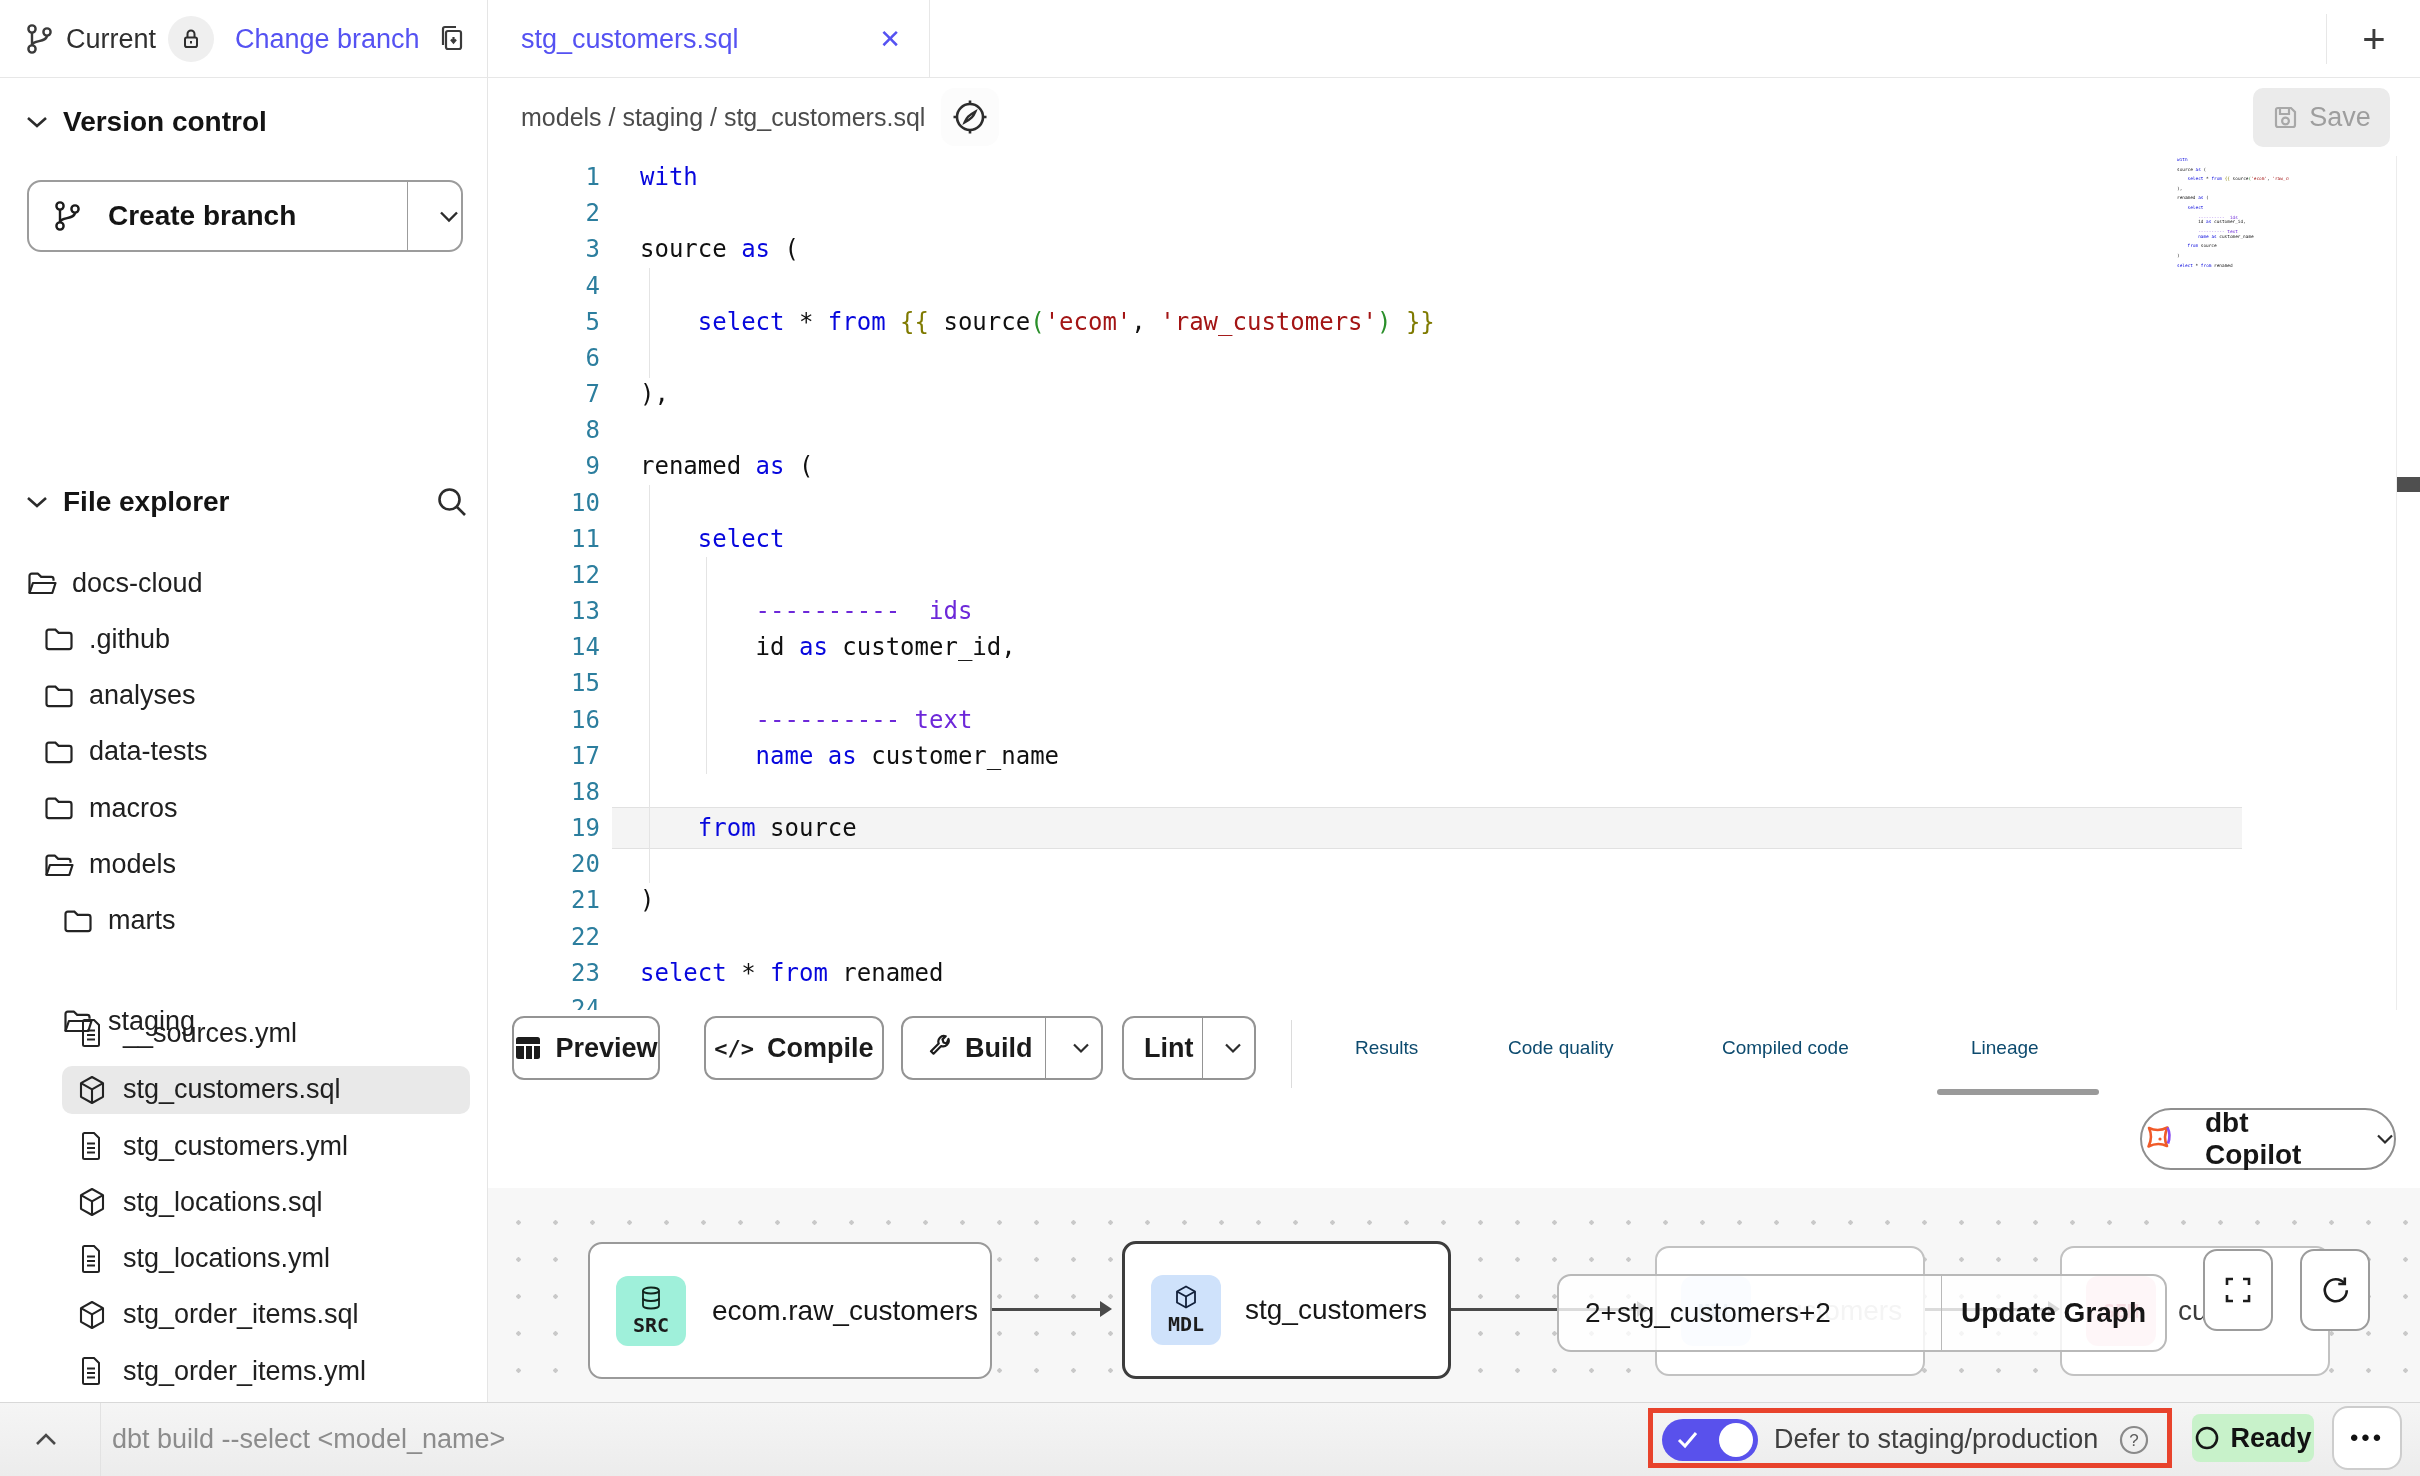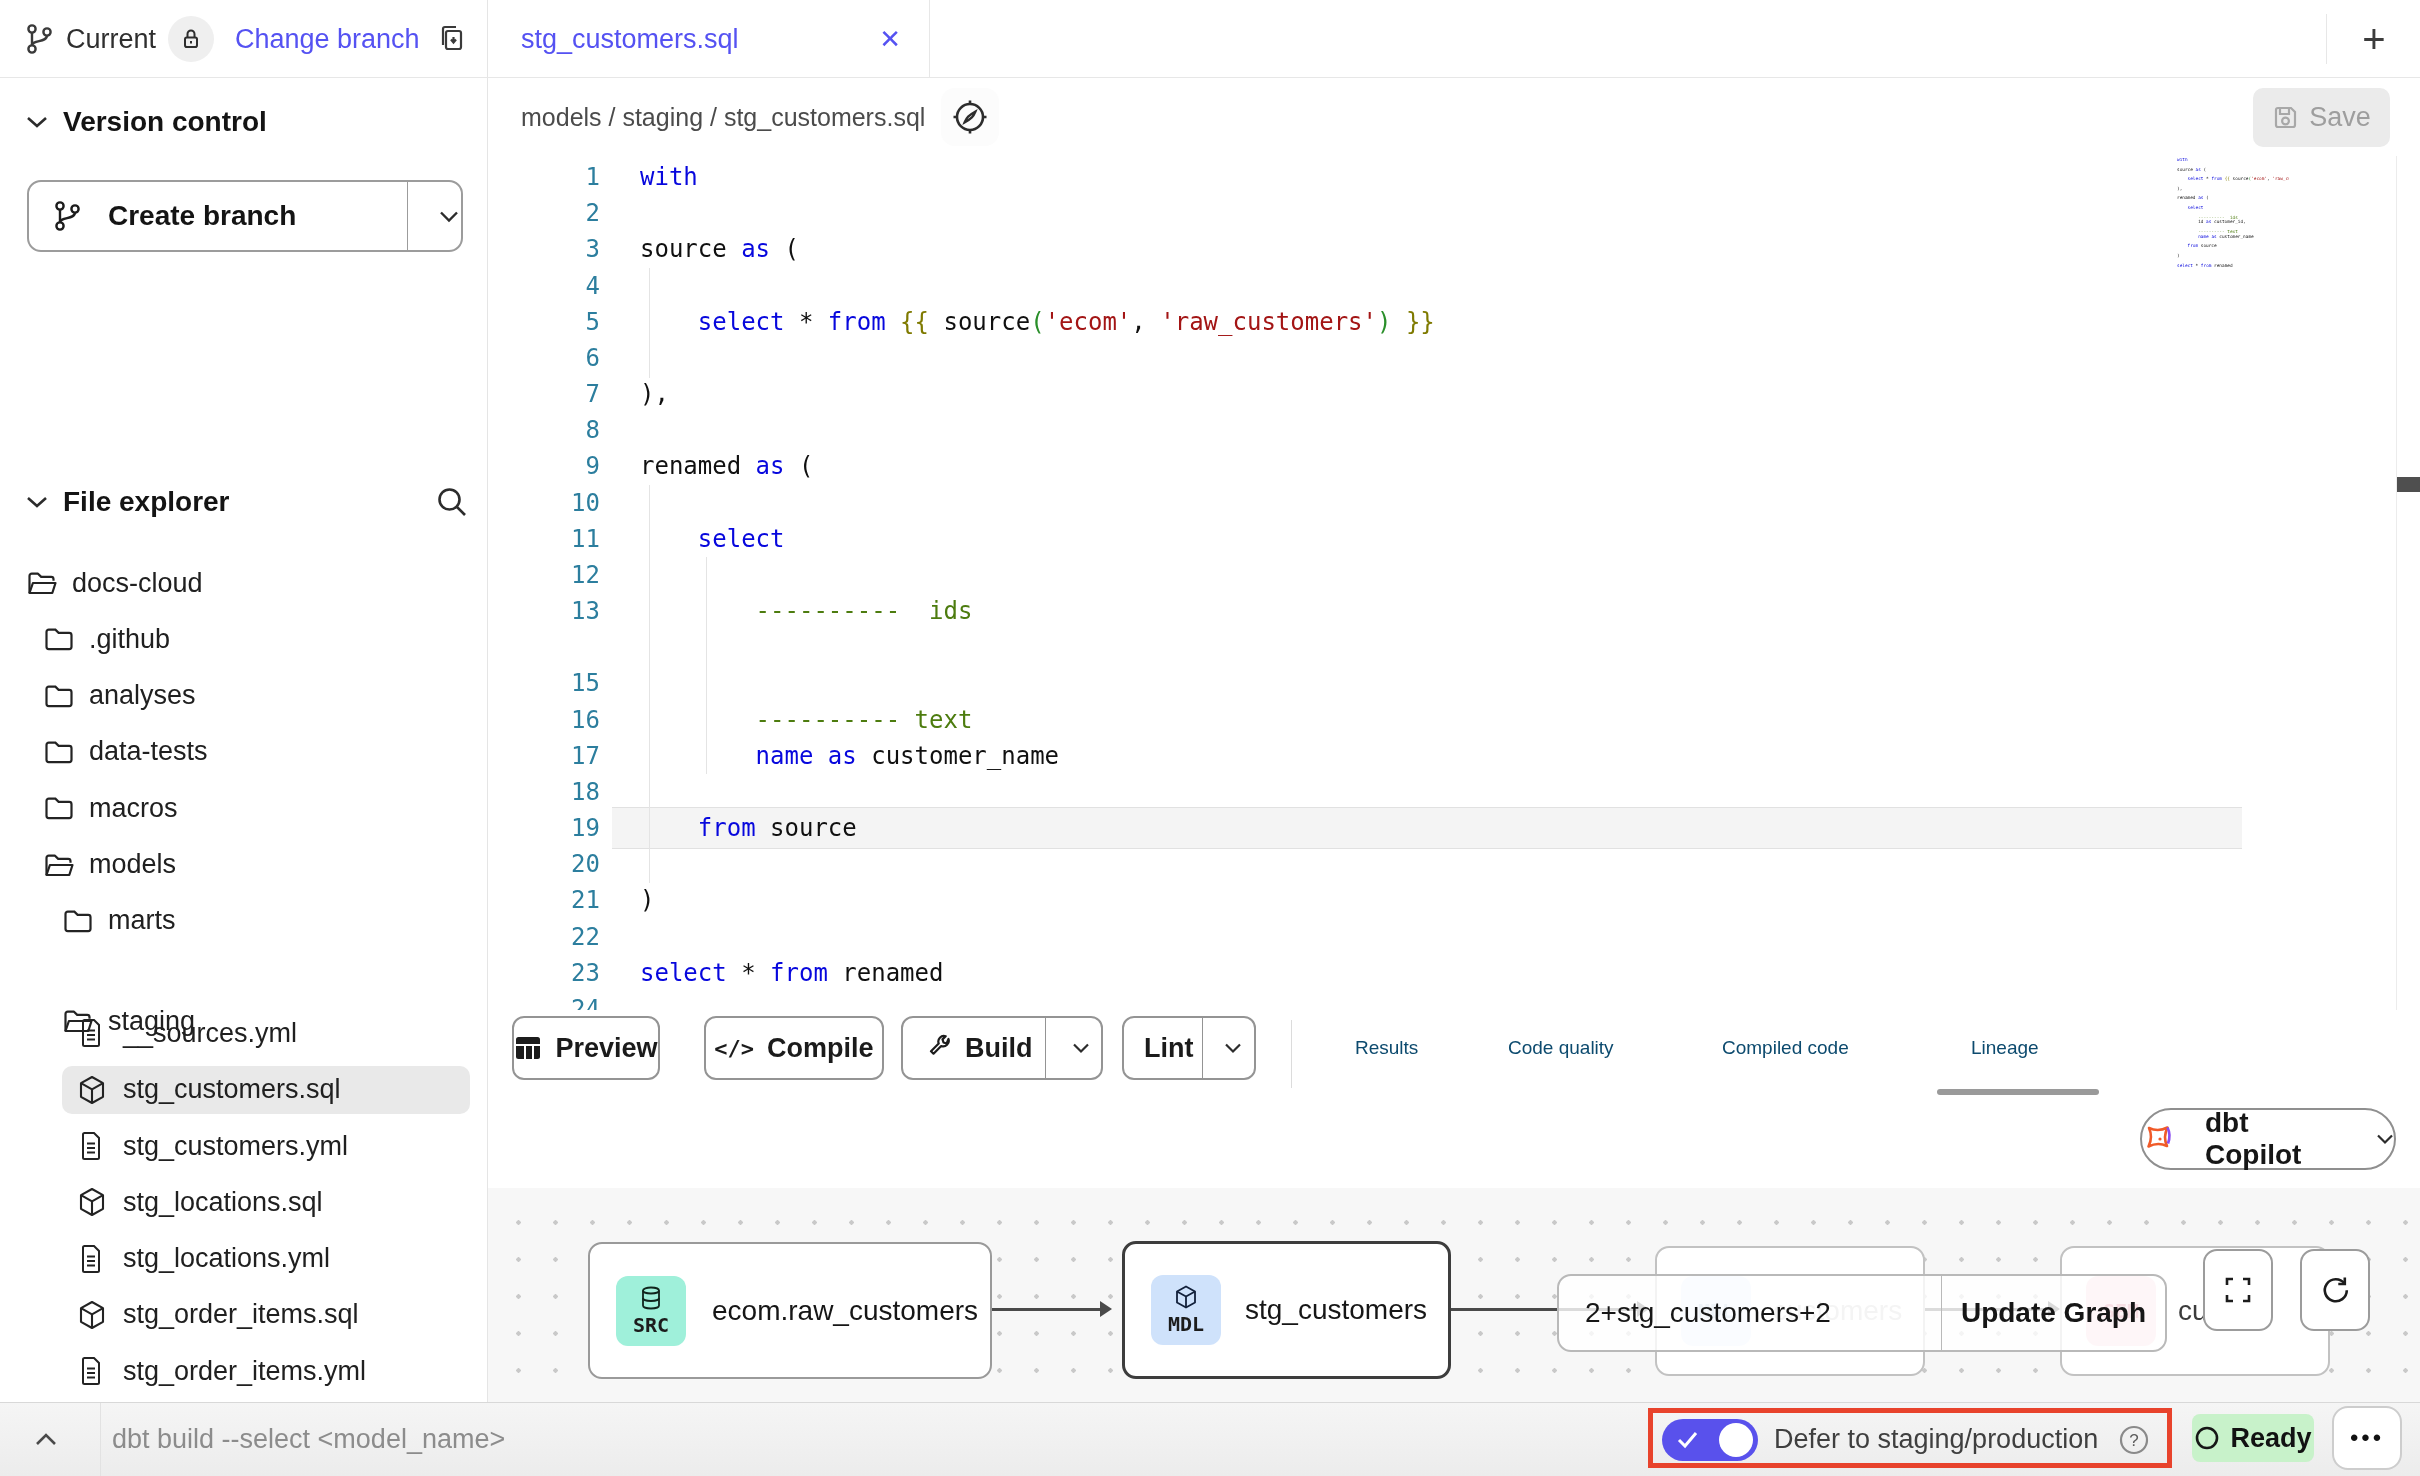--- a/index.html
+++ b/index.html
@@ -53,21 +53,21 @@
 
   
   #editor{left:488px;top:156px;width:1932px;height:854px;background:#fff;overflow:hidden;}
   #cur-band{position:absolute;left:124px;top:651px;width:1630px;height:42px;background:#f4f4f4;
             border-top:1px solid #e1e1e1;border-bottom:1px solid #e1e1e1;box-sizing:border-box;}
   .guide{position:absolute;width:1px;background:#e4e4e4;}
   .cl{position:absolute;left:0;width:100%;height:36px;font-family:"DejaVu Sans Mono",monospace;font-size:24px;
       display:flex;align-items:center;white-space:pre;}
   .cl .num{position:absolute;left:40px;width:72px;text-align:right;color:#2c7e9e;}
   .cl .txt{position:absolute;left:152px;}
-  .c-k{color:#0707dd}.c-p{color:#101010}.c-c{color:#4d7c0f}.c-s{color:#a31515}.c-b{color:#7f7a00}.c-g{color:#2a8f2a}
+  .c-k{color:#0707dd}.c-p{color:#101010}.c-c{color:#6d28d9}.c-s{color:#a31515}.c-b{color:#7f7a00}.c-g{color:#2a8f2a}
   #mini{position:absolute;left:1689px;top:2px;width:112px;height:260px;overflow:hidden;}
   .ml{position:absolute;left:0;font-family:"DejaVu Sans Mono",monospace;font-size:4.4px;line-height:4.6px;white-space:pre;}
   #scroll-line{position:absolute;left:1908px;top:0;width:1px;height:100%;background:#ececec;}
   #scroll-thumb{position:absolute;left:1909px;top:321px;width:23px;height:15px;background:#4f4f4f;}
 
   
   .act-btn{border:2px solid #949494;border-radius:12px;background:#fff;box-sizing:border-box;height:64px;
            font-size:27px;font-weight:600;color:#1b1b1b;}
   .act-btn .lb{white-space:nowrap;}
   .split-div{position:absolute;top:0;width:1px;height:100%;background:#949494;}
@@ -394,20 +394,21 @@
         <div class="cl" style="top: 111.51px;"><span class="num">4</span><span class="txt"></span></div>
         <div class="cl" style="top: 147.68px;"><span class="num">5</span><span class="txt"><span class="c-p">    </span><span class="c-k">select</span><span class="c-p"> </span><span class="c-p">*</span><span class="c-p"> </span><span class="c-k">from</span><span class="c-p"> </span><span class="c-b">{{</span><span class="c-p"> source</span><span class="c-g">(</span><span class="c-s">'ecom'</span><span class="c-p">, </span><span class="c-s">'raw_customers'</span><span class="c-g">)</span><span class="c-p"> </span><span class="c-b">}}</span></span></div>
         <div class="cl" style="top: 183.85px;"><span class="num">6</span><span class="txt"></span></div>
         <div class="cl" style="top: 220.02px;"><span class="num">7</span><span class="txt"><span class="c-p">),</span></span></div>
         <div class="cl" style="top: 256.19px;"><span class="num">8</span><span class="txt"></span></div>
         <div class="cl" style="top: 292.36px;"><span class="num">9</span><span class="txt"><span class="c-p">renamed</span><span class="c-p"> </span><span class="c-k">as</span><span class="c-p"> (</span></span></div>
         <div class="cl" style="top: 328.53px;"><span class="num">10</span><span class="txt"></span></div>
         <div class="cl" style="top: 364.7px;"><span class="num">11</span><span class="txt"><span class="c-p">    </span><span class="c-k">select</span></span></div>
         <div class="cl" style="top: 400.87px;"><span class="num">12</span><span class="txt"></span></div>
         <div class="cl" style="top: 437.04px;"><span class="num">13</span><span class="txt"><span class="c-p">        </span><span class="c-c">----------  ids</span></span></div>
+        <div class="cl" style="top: 473.21px;"><span class="num">14</span><span class="txt"><span class="c-p">        id </span><span class="c-k">as</span><span class="c-p"> customer_id,</span></span></div>
         <div class="cl" style="top: 509.38px;"><span class="num">15</span><span class="txt"></span></div>
         <div class="cl" style="top: 545.55px;"><span class="num">16</span><span class="txt"><span class="c-p">        </span><span class="c-c">---------- text</span></span></div>
         <div class="cl" style="top: 581.72px;"><span class="num">17</span><span class="txt"><span class="c-p">        </span><span class="c-k">name</span><span class="c-p"> </span><span class="c-k">as</span><span class="c-p"> customer_name</span></span></div>
         <div class="cl" style="top: 617.89px;"><span class="num">18</span><span class="txt"></span></div>
         <div class="cl" style="top: 654.06px;"><span class="num">19</span><span class="txt"><span class="c-p">    </span><span class="c-k">from</span><span class="c-p"> source</span></span></div>
         <div class="cl" style="top: 690.23px;"><span class="num">20</span><span class="txt"></span></div>
         <div class="cl" style="top: 726.4px;"><span class="num">21</span><span class="txt"><span class="c-p">)</span></span></div>
         <div class="cl" style="top: 762.57px;"><span class="num">22</span><span class="txt"></span></div>
         <div class="cl" style="top: 798.74px;"><span class="num">23</span><span class="txt"><span class="c-k">select</span><span class="c-p"> </span><span class="c-p">*</span><span class="c-p"> </span><span class="c-k">from</span><span class="c-p"> renamed</span></span></div>
         <div class="cl" style="top: 834.91px;"><span class="num">24</span><span class="txt"></span></div>

